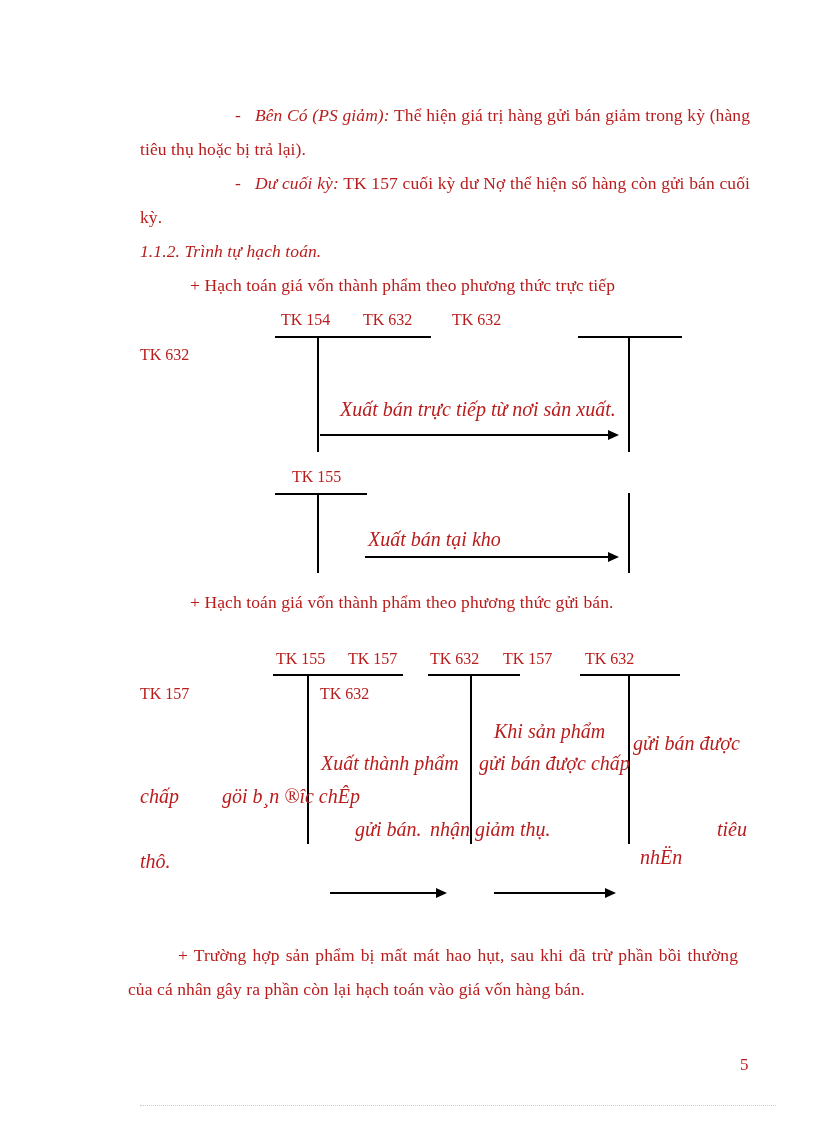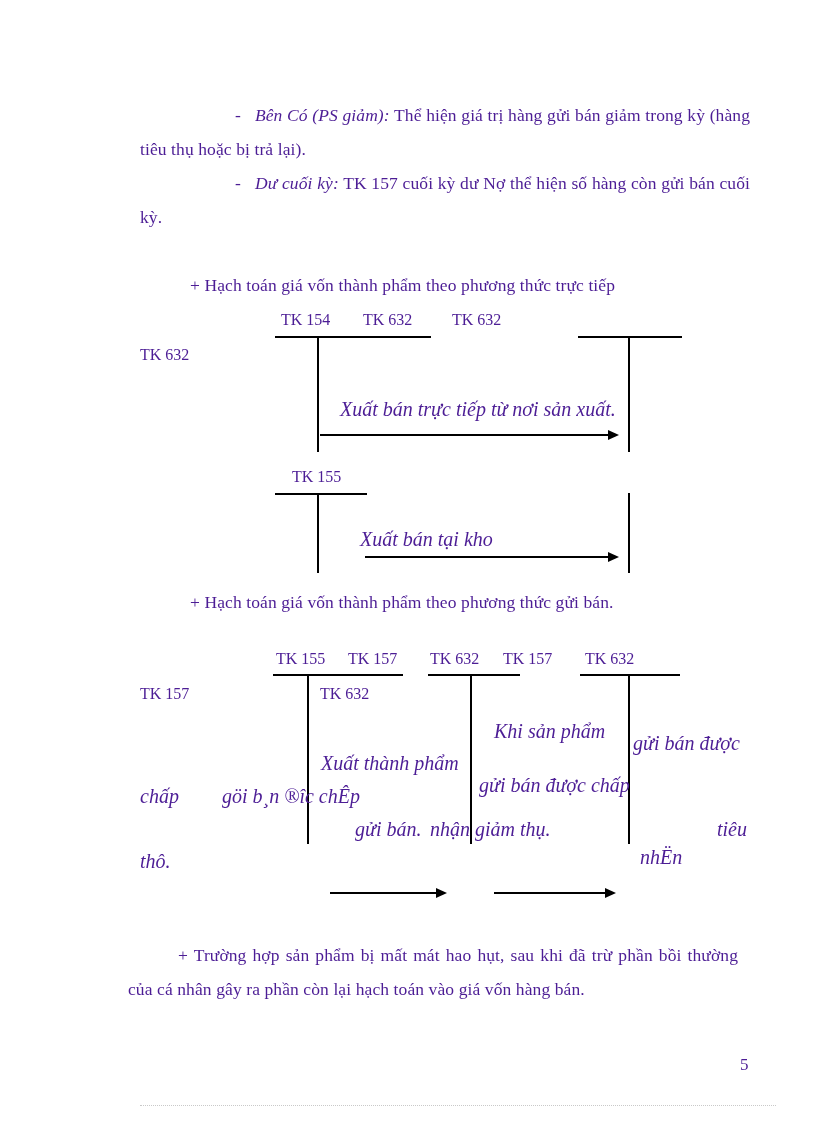--- a/index.html
+++ b/index.html
@@ -6,21 +6,21 @@
     margin: 0;
     padding: 0;
     background: #ffffff;
   }
   .page {
     position: relative;
     width: 816px;
     height: 1123px;
     background: #ffffff;
     font-family: "Liberation Serif", serif;
-    color: #4c1d95;
+    color: #b91c1c;
     overflow: hidden;
   }
   .para {
     position: absolute;
     font-size: 17.5px;
     line-height: 34px;
     letter-spacing: 0.1px;
   }
   .ital {
     font-style: italic;
@@ -81,20 +81,21 @@
 <div class="page">
 
   <div class="para justify" style="left:140px; top:98px; width:610px;">
     <span style="display:inline-block; width:95px;"></span><span class="ital">-</span><span style="display:inline-block;width:14px;"></span><span class="ital">Bên Có (PS giảm):</span><span> Thể hiện giá trị hàng gửi bán giảm trong kỳ (hàng tiêu thụ hoặc bị trả lại).</span>
   </div>
 
   <div class="para justify" style="left:140px; top:166px; width:610px;">
     <span style="display:inline-block; width:95px;"></span><span class="ital">-</span><span style="display:inline-block;width:14px;"></span><span class="ital">Dư cuối kỳ:</span><span> TK 157 cuối kỳ dư Nợ thể hiện số hàng còn gửi bán cuối kỳ.</span>
   </div>
 
+  <div class="para ital" style="left:140px; top:234px; width:610px;">1.1.2. Trình tự hạch toán.</div>
 
   <div class="para" style="left:140px; top:268px; width:640px;">
     <span style="display:inline-block; width:50px;"></span><span>+ Hạch toán giá vốn thành phẩm theo phương thức trực tiếp</span>
   </div>
 
   <div>
 
     <div class="acct-label" style="left:281px; top:311px;">TK 154</div>
     <div class="acct-label" style="left:363px; top:311px;">TK 632</div>
     <div class="acct-label" style="left:452px; top:311px;">TK 632</div>
@@ -108,21 +109,21 @@
 
     <div class="diag-text" style="left:340px; top:398px;">Xuất bán trực tiếp từ nơi sản xuất.</div>
     <div class="arrow-line" style="left:320px; top:434px; width:289px;"></div>
     <div class="arrow-head" style="left:608px; top:430px;"></div>
 
     <div class="acct-label" style="left:292px; top:468px;">TK 155</div>
     <div class="hline" style="left:275px; top:493px; width:92px;"></div>
     <div class="vline" style="left:317px; top:493px; height:80px;"></div>
     <div class="vline" style="left:628px; top:493px; height:80px;"></div>
 
-    <div class="diag-text" style="left:360px; top:528px;">Xuất bán tại kho</div>
+    <div class="diag-text" style="left:368px; top:528px;">Xuất bán tại kho</div>
     <div class="arrow-line" style="left:365px; top:556px; width:244px;"></div>
     <div class="arrow-head" style="left:608px; top:552px;"></div>
   </div>
 
   <div class="para" style="left:140px; top:585px; width:640px;">
     <span style="display:inline-block; width:50px;"></span><span>+ Hạch toán giá vốn thành phẩm theo phương thức gửi bán.</span>
   </div>
 
   <div>
     <div class="acct-label" style="left:276px; top:650px;">TK 155</div>
@@ -137,21 +138,21 @@
     <div class="hline" style="left:273px; top:674px; width:130px;"></div>
     <div class="hline" style="left:428px; top:674px; width:92px;"></div>
     <div class="hline" style="left:580px; top:674px; width:100px;"></div>
 
     <div class="vline" style="left:307px; top:674px; height:170px;"></div>
     <div class="vline" style="left:470px; top:674px; height:170px;"></div>
     <div class="vline" style="left:628px; top:674px; height:170px;"></div>
 
     <div class="diag-text" style="left:494px; top:720px;">Khi sản phẩm</div>
     <div class="diag-text" style="left:321px; top:752px;">Xuất thành phẩm</div>
-    <div class="diag-text" style="left:479px; top:752px;margin-top:22px;">gửi bán được chấp</div>
+    <div class="diag-text" style="left:479px; top:752px;">gửi bán được chấp</div>
     <div class="diag-text" style="left:633px; top:732px;">gửi bán được</div>
 
     <div class="diag-text" style="left:140px; top:785px;">chấp</div>
     <div class="diag-text" style="left:222px; top:785px;">göi b¸n ®îc  chÊp</div>
 
     <div class="diag-text" style="left:355px; top:818px;">gửi bán.</div>
     <div class="diag-text" style="left:430px; top:818px;">nhận giảm thụ.</div>
     <div class="diag-text" style="left:640px; top:846px;">nhËn</div>
     <div class="diag-text" style="left:717px; top:818px;">tiêu</div>
     <div class="diag-text" style="left:140px; top:850px;">thô.</div>

